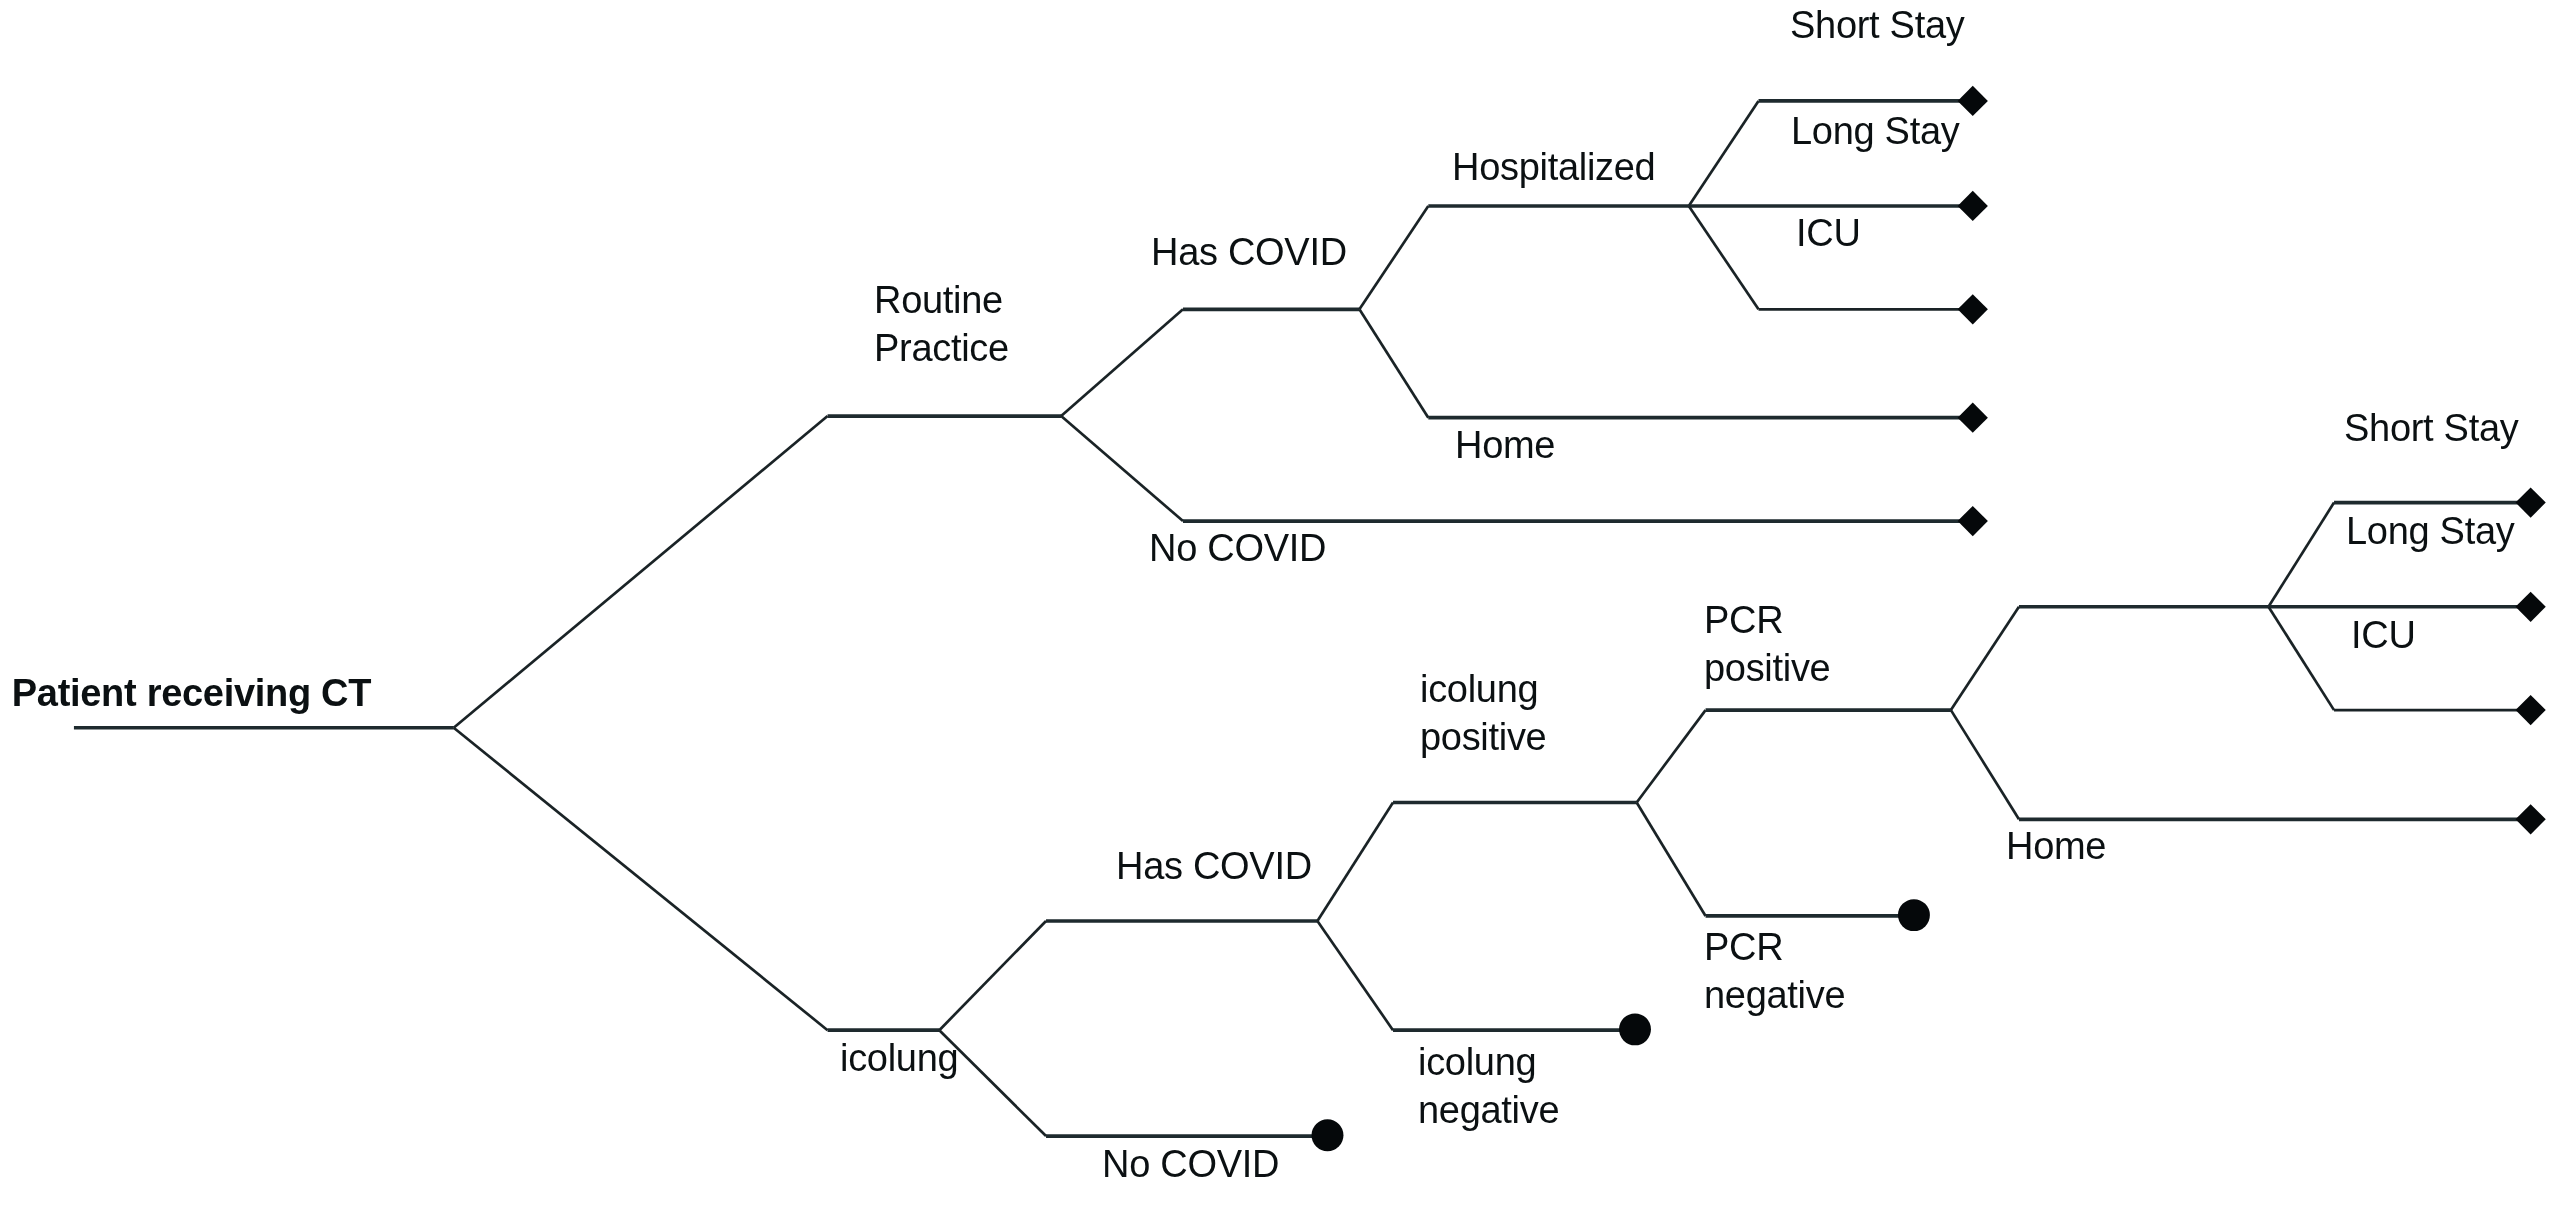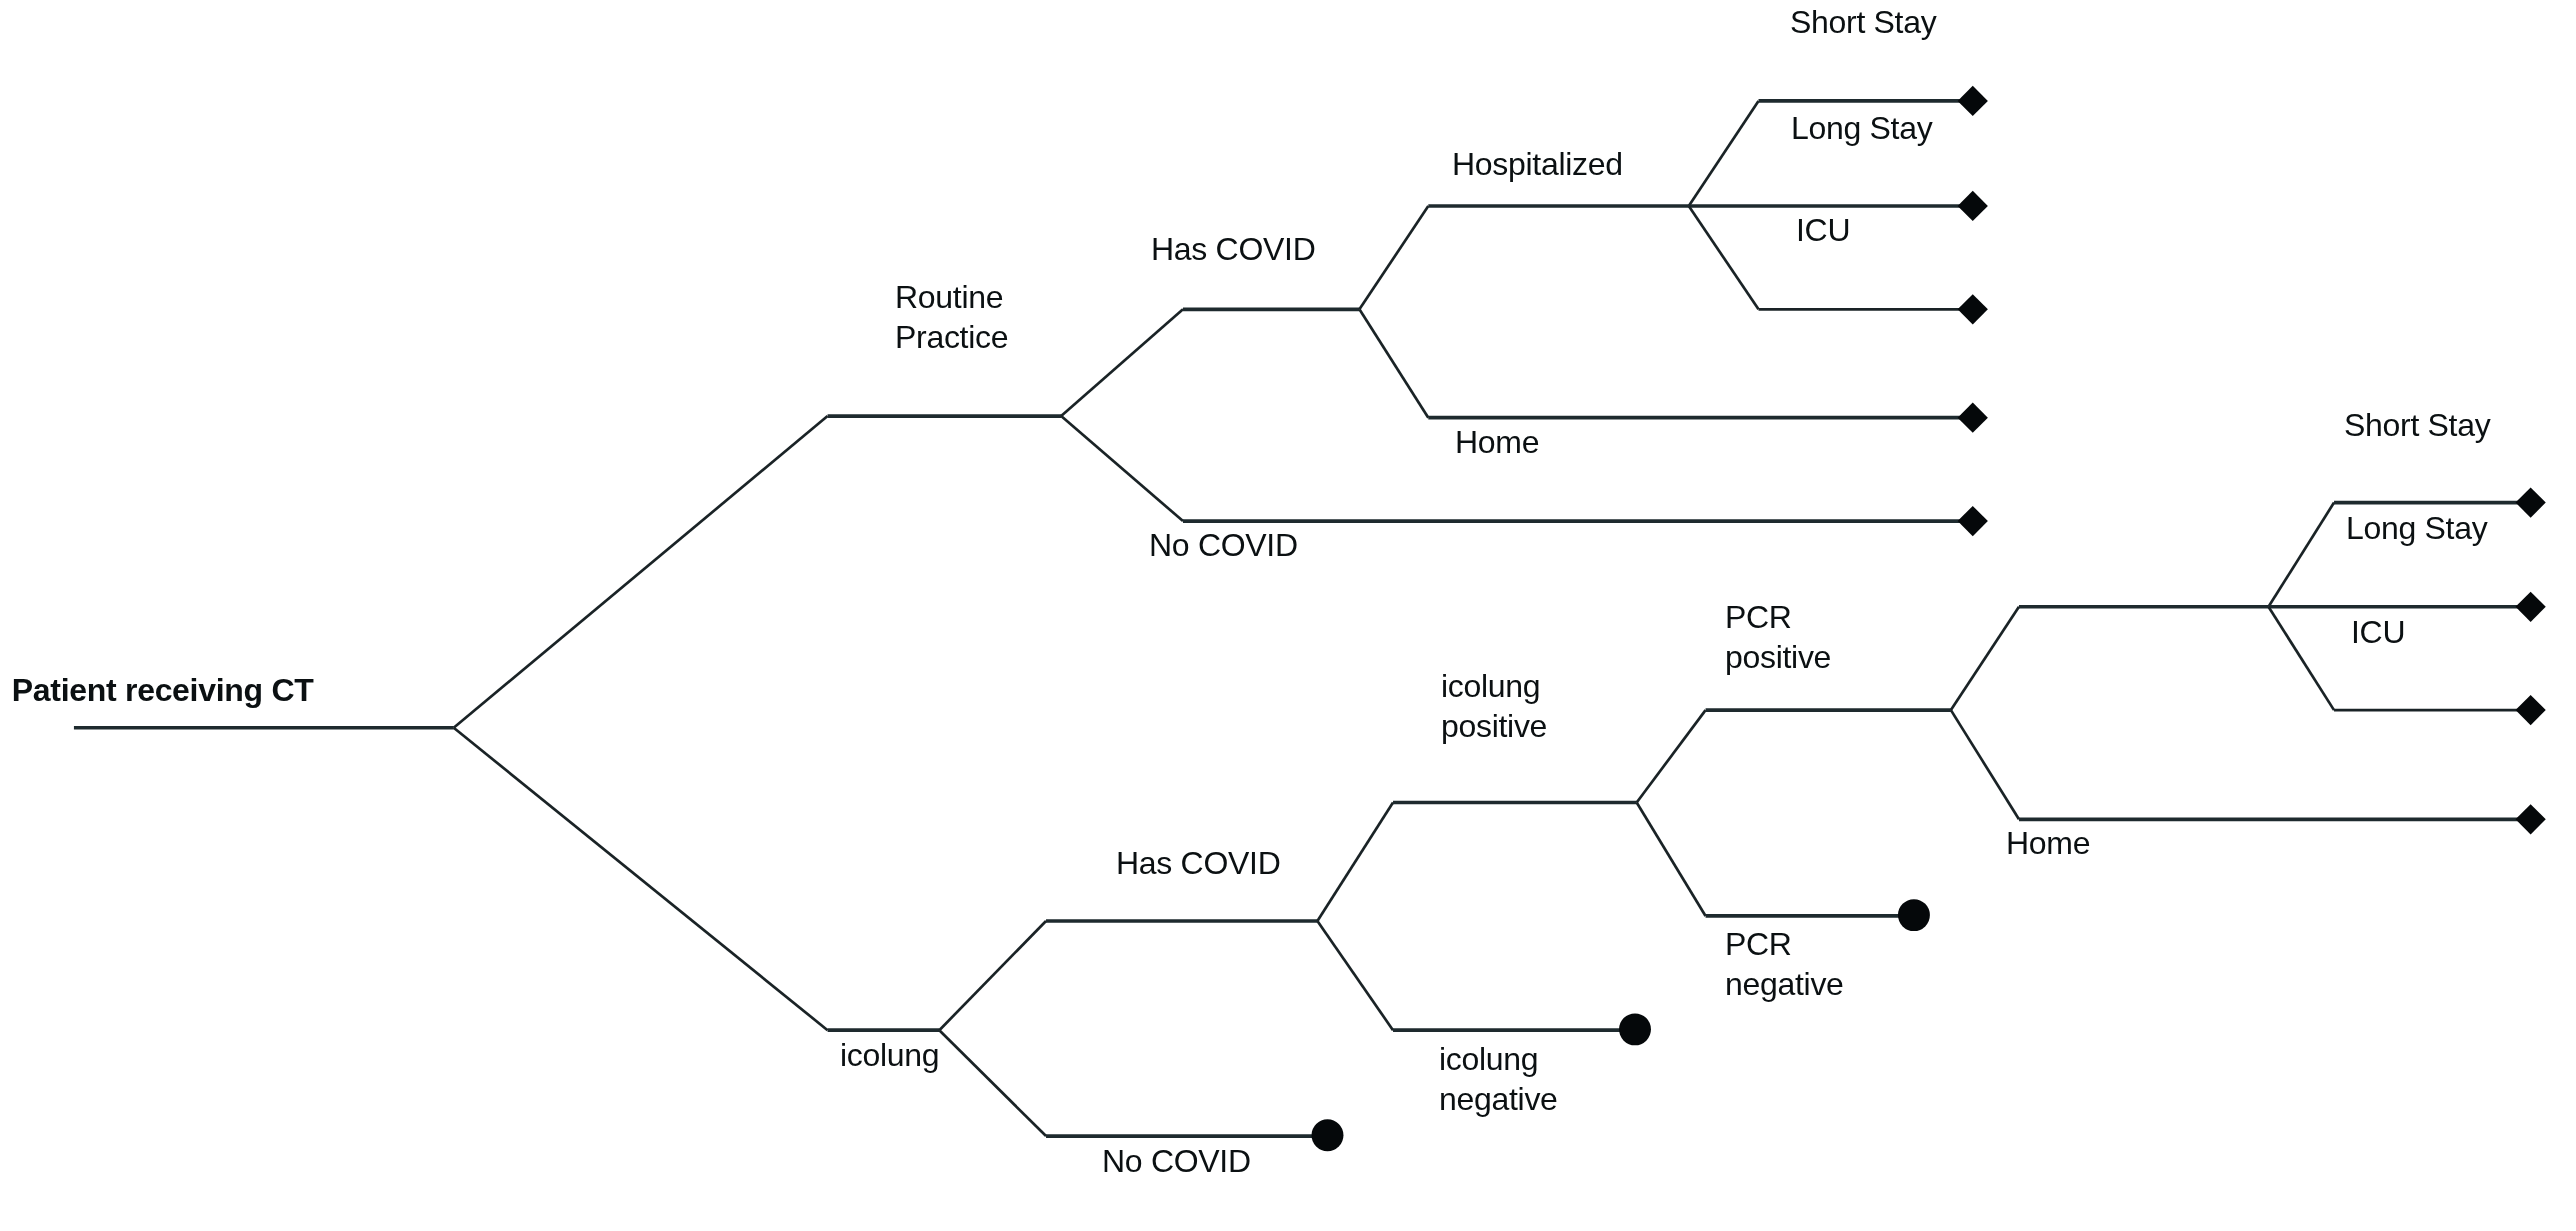--- a/index.html
+++ b/index.html
@@ -40,29 +40,28 @@
     stroke: none;
   }
   .node-circle {
     fill: #05080a;
     stroke: none;
   }
   .tree-label {
     position: absolute;
     color: #0b1012;
     font-family: "Liberation Sans", sans-serif;
-    font-size: 32px;
+    font-size: 38px;
     line-height: 1.26;
     white-space: pre;
     letter-spacing: -0.3px;
     font-weight: 400;
   }
   .tree-label.two-line {
     white-space: pre-line;
-    margin-left: 21px;
   }
 </style>
 </head>
 <body>
 
 <div id="tree-canvas">
 
   <svg id="tree-svg" viewBox="0 0 3066 1466">
 
     <path class="edge-line thick" d="M 88 866 L 540 866"></path>

